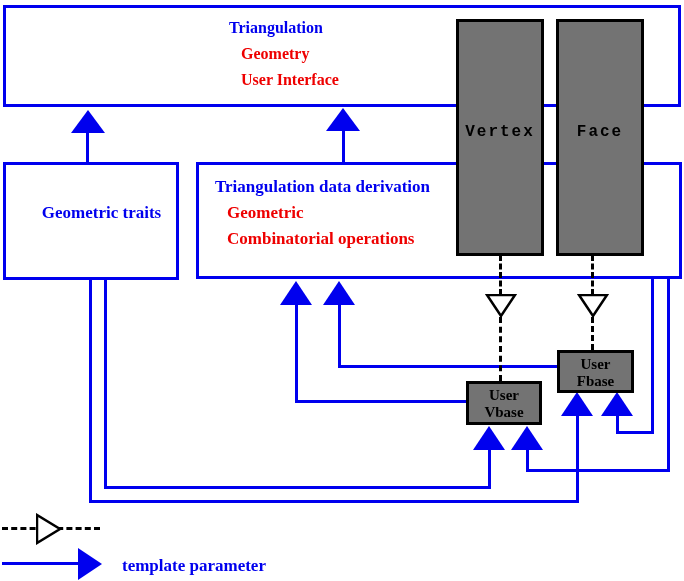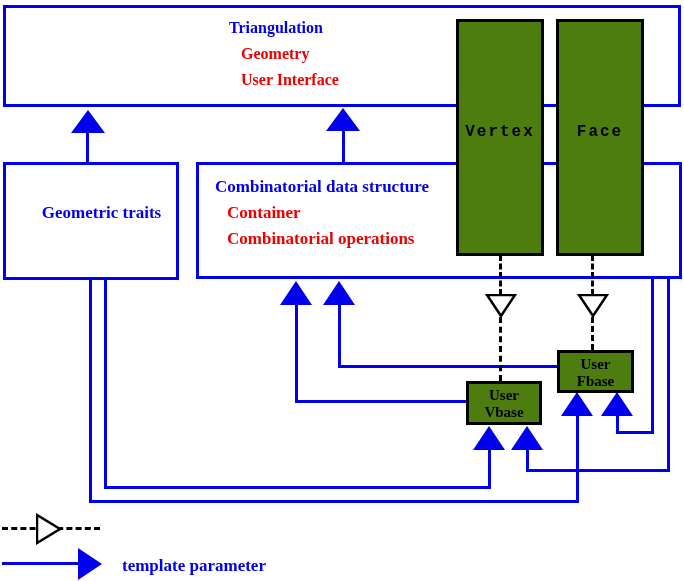--- a/index.html
+++ b/index.html
@@ -8,21 +8,21 @@
     --black:#000000;
   }
   html,body{margin:0;padding:0;background:#ffffff;}
   #diagram{
     position:relative;width:684px;height:581px;background:#ffffff;
     font-family:"Liberation Serif", serif;overflow:hidden;
   }
   .abs{position:absolute;}
   
   .bluebox{border:3px solid var(--blue);background:#ffffff;box-sizing:border-box;z-index:1;}
-  .blackbox{border:3px solid var(--black);background:#4d7c0f;box-sizing:border-box;z-index:3;}
+  .blackbox{border:3px solid var(--black);background:#737373;box-sizing:border-box;z-index:3;}
   
   .t-blue{color:var(--blue);font-weight:bold;}
   .t-red{color:var(--red);font-weight:bold;}
   .t-black{color:var(--black);font-weight:bold;}
   .fs18{font-size:16px;line-height:26px;}
   .fs17{font-size:17px;line-height:26px;}
   .fs15{font-size:15px;line-height:17px;}
   .mono{font-family:"Liberation Mono","DejaVu Sans Mono",monospace;font-weight:bold;font-size:16px;letter-spacing:2px;}
   .indent{padding-left:12px;}
   
@@ -47,22 +47,22 @@
     <div class="t-blue fs18">Triangulation</div>
     <div class="t-red fs18 indent">Geometry</div>
     <div class="t-red fs18 indent">User Interface</div>
   </div>
 
   <div class="abs bluebox" style="left:3px;top:162px;width:176px;height:118px;"></div>
   <div class="abs t-blue fs17 center" style="left:3px;top:200px;width:197px;z-index:2;">Geometric traits</div>
 
   <div class="abs bluebox" style="left:196px;top:162px;width:486px;height:117px;"></div>
   <div class="abs" style="left:215px;top:174px;z-index:2;">
-    <div class="t-blue fs17">Combinatorial data structure</div>
-    <div class="t-red fs17 indent">Container</div>
+    <div class="t-blue fs17">Triangulation data derivation</div>
+    <div class="t-red fs17 indent">Geometric</div>
     <div class="t-red fs17 indent">Combinatorial operations</div>
   </div>
 
   <div class="abs blackbox" style="left:456px;top:19px;width:88px;height:237px;">
     <div class="abs mono center" style="left:0;top:101px;">Vertex</div>
   </div>
   <div class="abs blackbox" style="left:556px;top:19px;width:88px;height:237px;">
     <div class="abs mono center" style="left:0;top:101px;">Face</div>
   </div>
 

